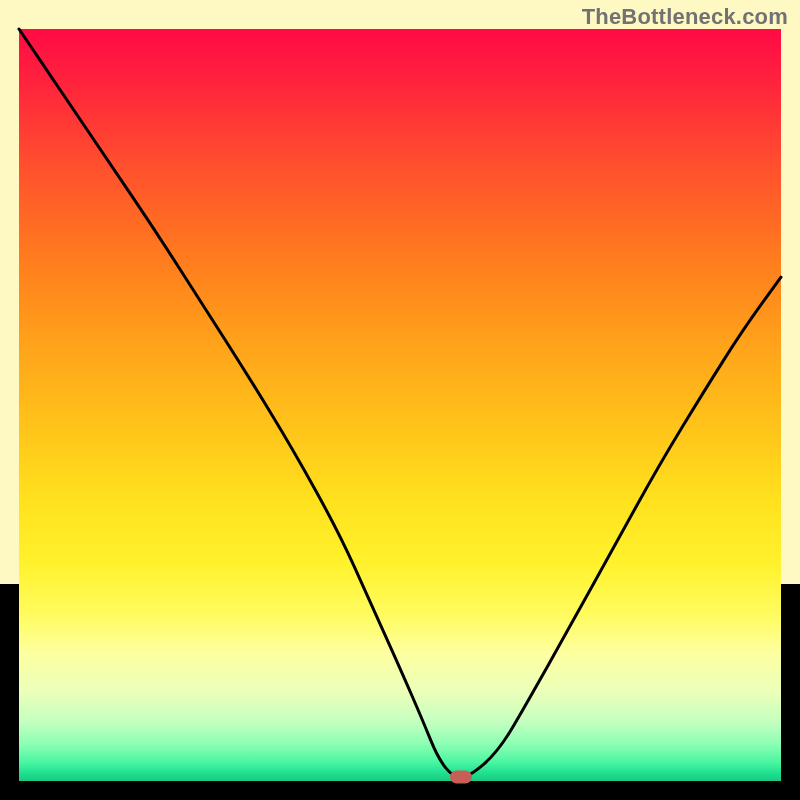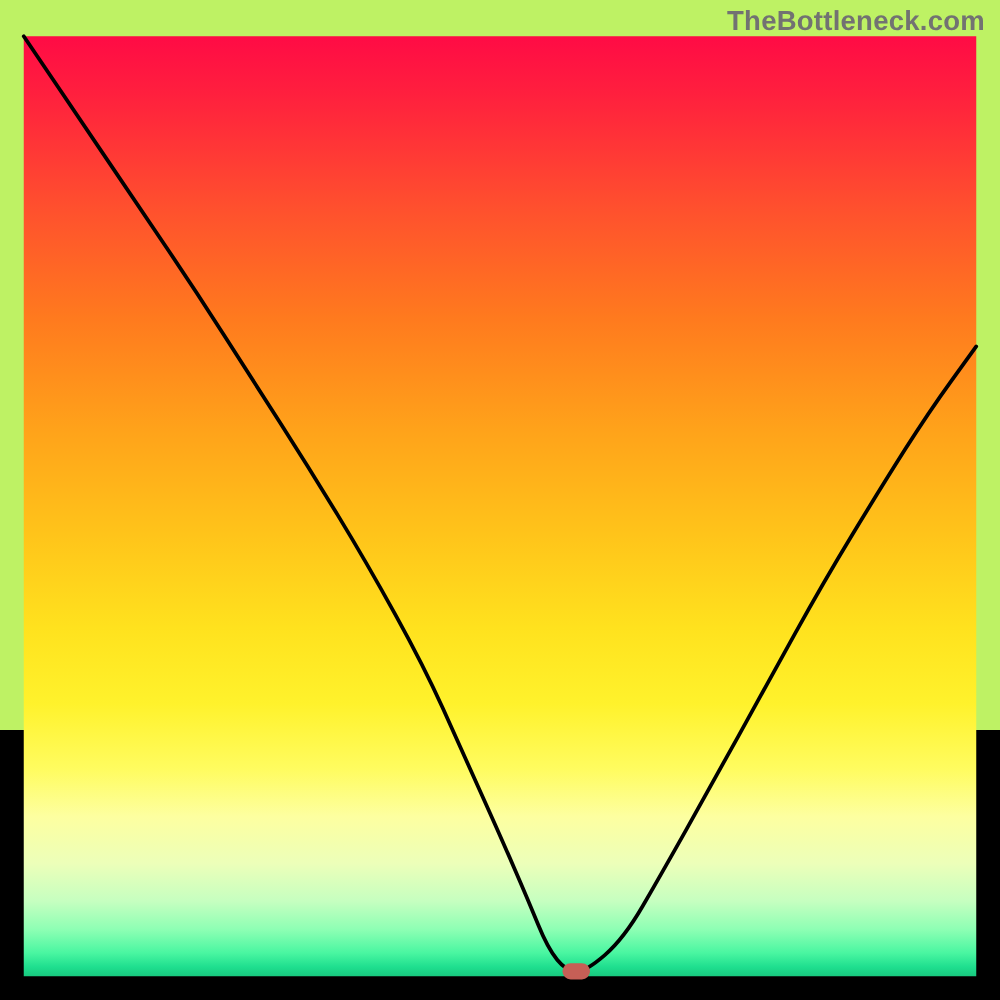--- a/index.html
+++ b/index.html
@@ -3,21 +3,21 @@
 <meta charset="utf-8">
 <style>
   * { margin: 0; padding: 0; box-sizing: border-box; }
   html, body { width: 800px; height: 800px; overflow: hidden; }
   body { background: #000; font-family: Arial, Helvetica, sans-serif; }
 
   .frame {
     position: relative;
     width: 800px;
     height: 584px;
-    background: #bef264;
+    background: #fef9c3;
   }
 
   .watermark {
     position: absolute;
     top: 4px;
     right: 12px;
     font-size: 22px;
     font-weight: 600;
     color: #727272;
     letter-spacing: 0.2px;

